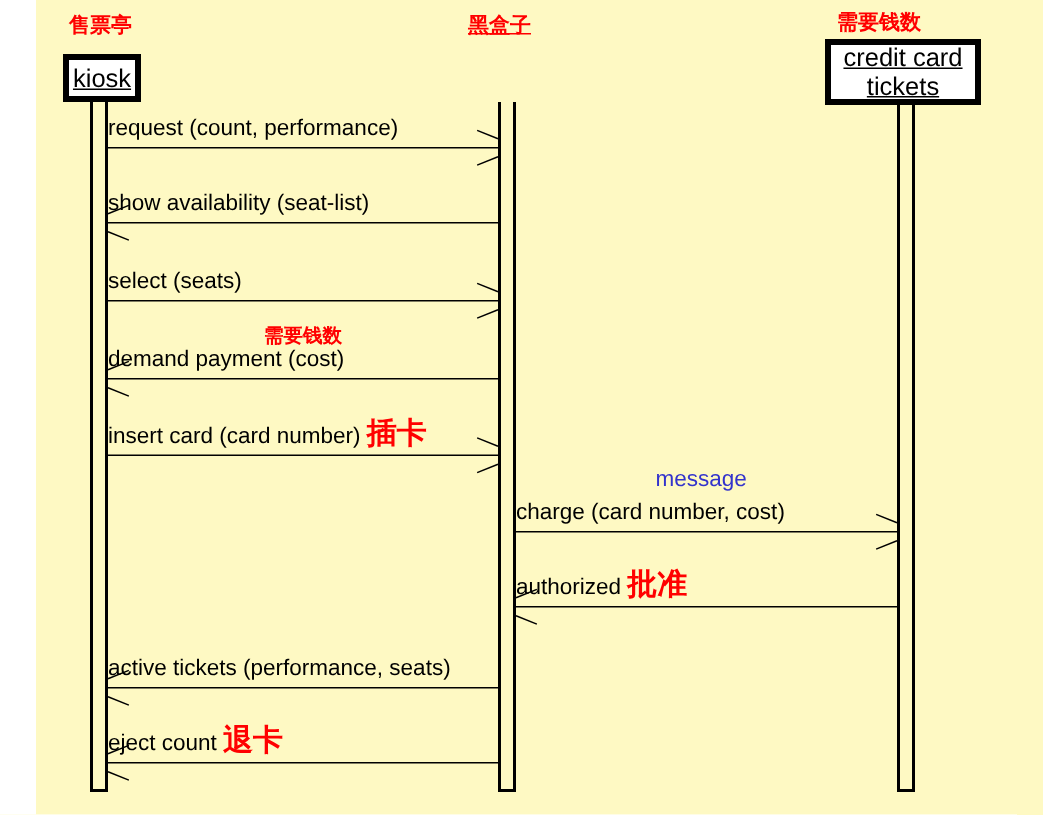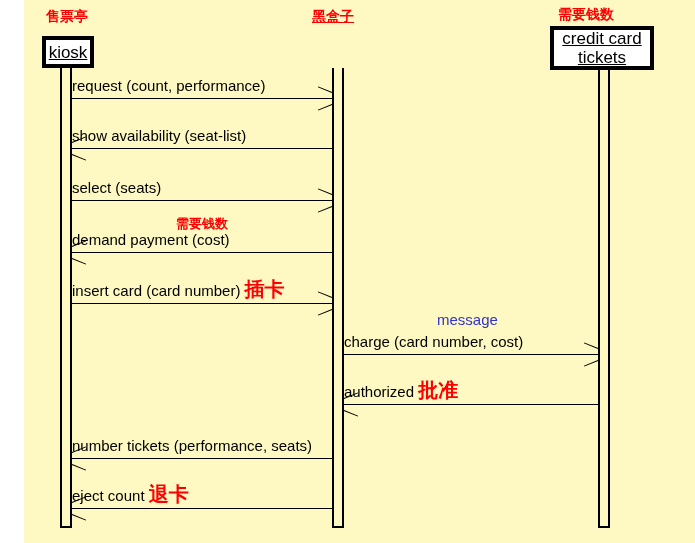--- a/index.html
+++ b/index.html
@@ -227,21 +227,21 @@
     </div>
     <div class="line"></div>
     <div class="head">
         <i class="b1"></i>
         <i class="b2"></i>
       </div>
   </div>
 
   <div class="msg left" style="left:48px; top:458px; width:260px;">
     <div class="label">
-      <span>number tickets (performance, seats)</span>
+      <span>active tickets (performance, seats)</span>
     </div>
     <div class="line"></div>
     <div class="head">
         <i class="b1"></i>
         <i class="b2"></i>
       </div>
   </div>
 
   <div class="msg left" style="left:48px; top:508px; width:260px;">
     <div class="label">

